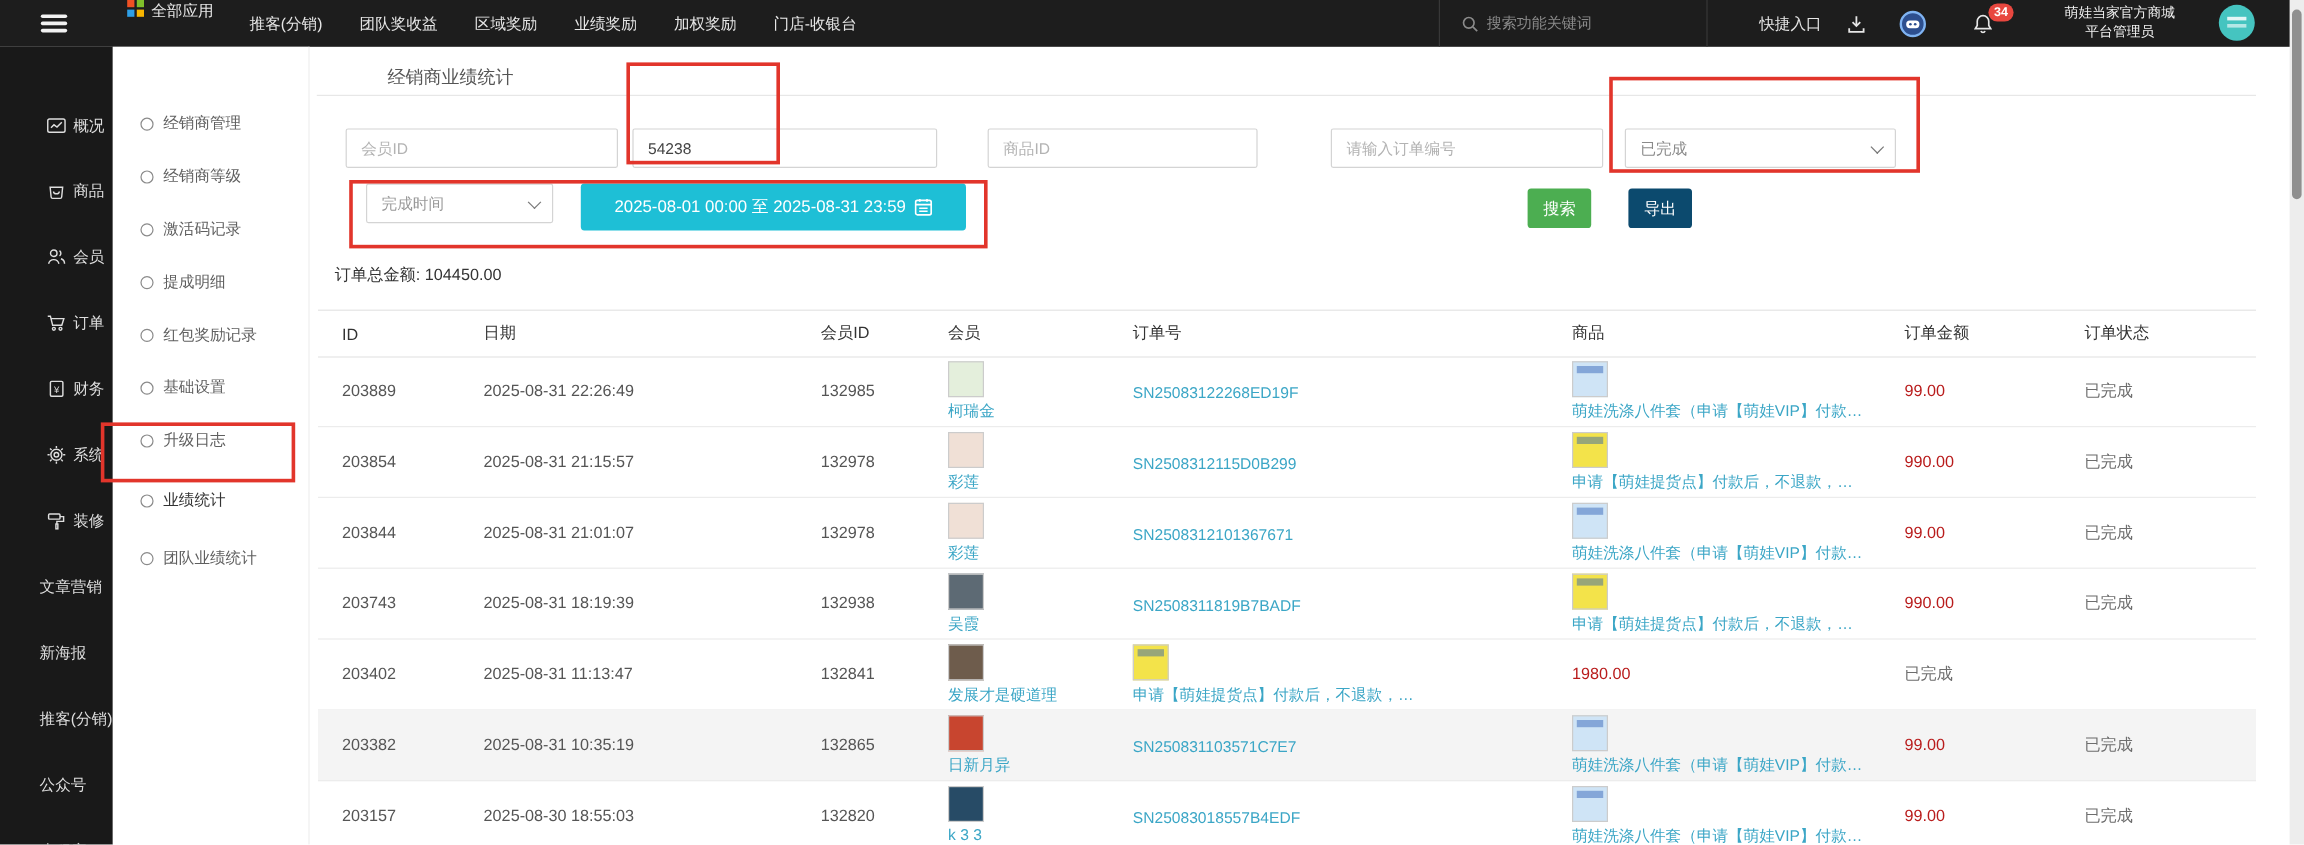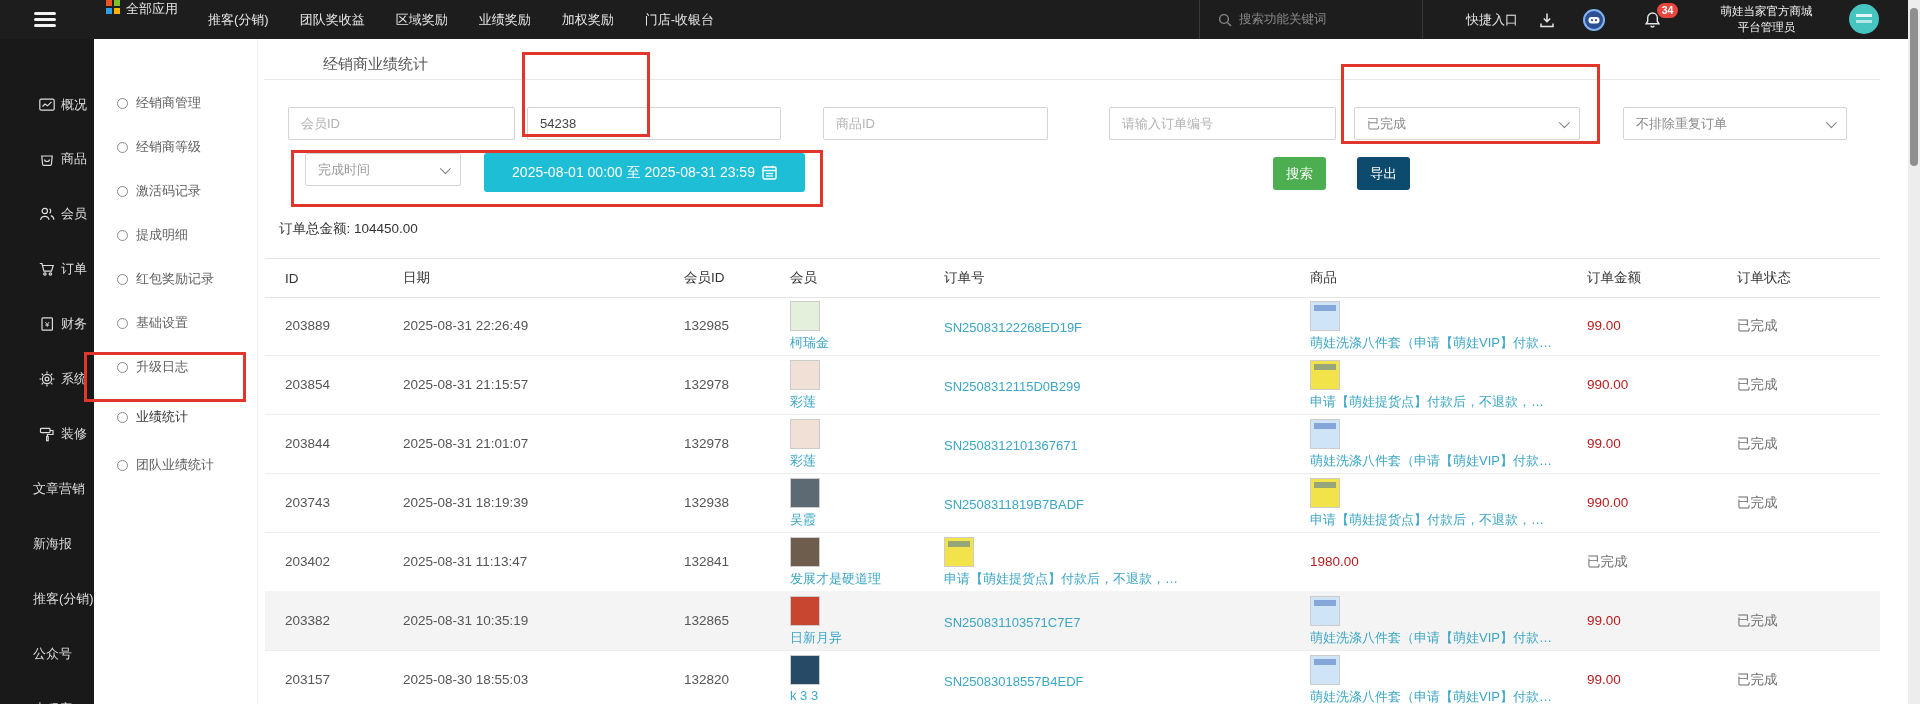--- a/index.html
+++ b/index.html
@@ -271,24 +271,20 @@
   <div class="title-line"></div>
 
   <input class="field" style="left: 288px; width: 227px;" placeholder="会员ID">
   <input class="field" style="left: 527px; width: 254px;" value="54238">
   <input class="field" style="left: 823px; width: 225px;" placeholder="商品ID">
   <input class="field" style="left: 1087px; width: 227px; margin-left: 22px;" placeholder="请输入订单编号">
   <div class="selbox" style="left:1354px;width:226px">
     <span>已完成</span>
     <i class="chev"></i>
   </div>
-  <div class="selbox" style="left:1623px;width:224px">
-    <span>不排除重复订单</span>
-    <i class="chev"></i>
-  </div>
 
   <div class="selbox" style="left:305px;top:153px;width:156px;color:#999">
     <span>完成时间</span>
     <i class="chev" style="top:12px"></i>
   </div>
   <button class="datebtn">
     <span>2025-08-01 00:00 至 2025-08-31 23:59</span>
     <svg width="15" height="15" viewBox="0 0 15 15">
       <rect x="1" y="2" width="13" height="12" rx="1.5" fill="none" stroke="#fff" stroke-width="1.4"></rect>
       <line x1="1" y1="5.5" x2="14" y2="5.5" stroke="#fff" stroke-width="1.4"></line>

